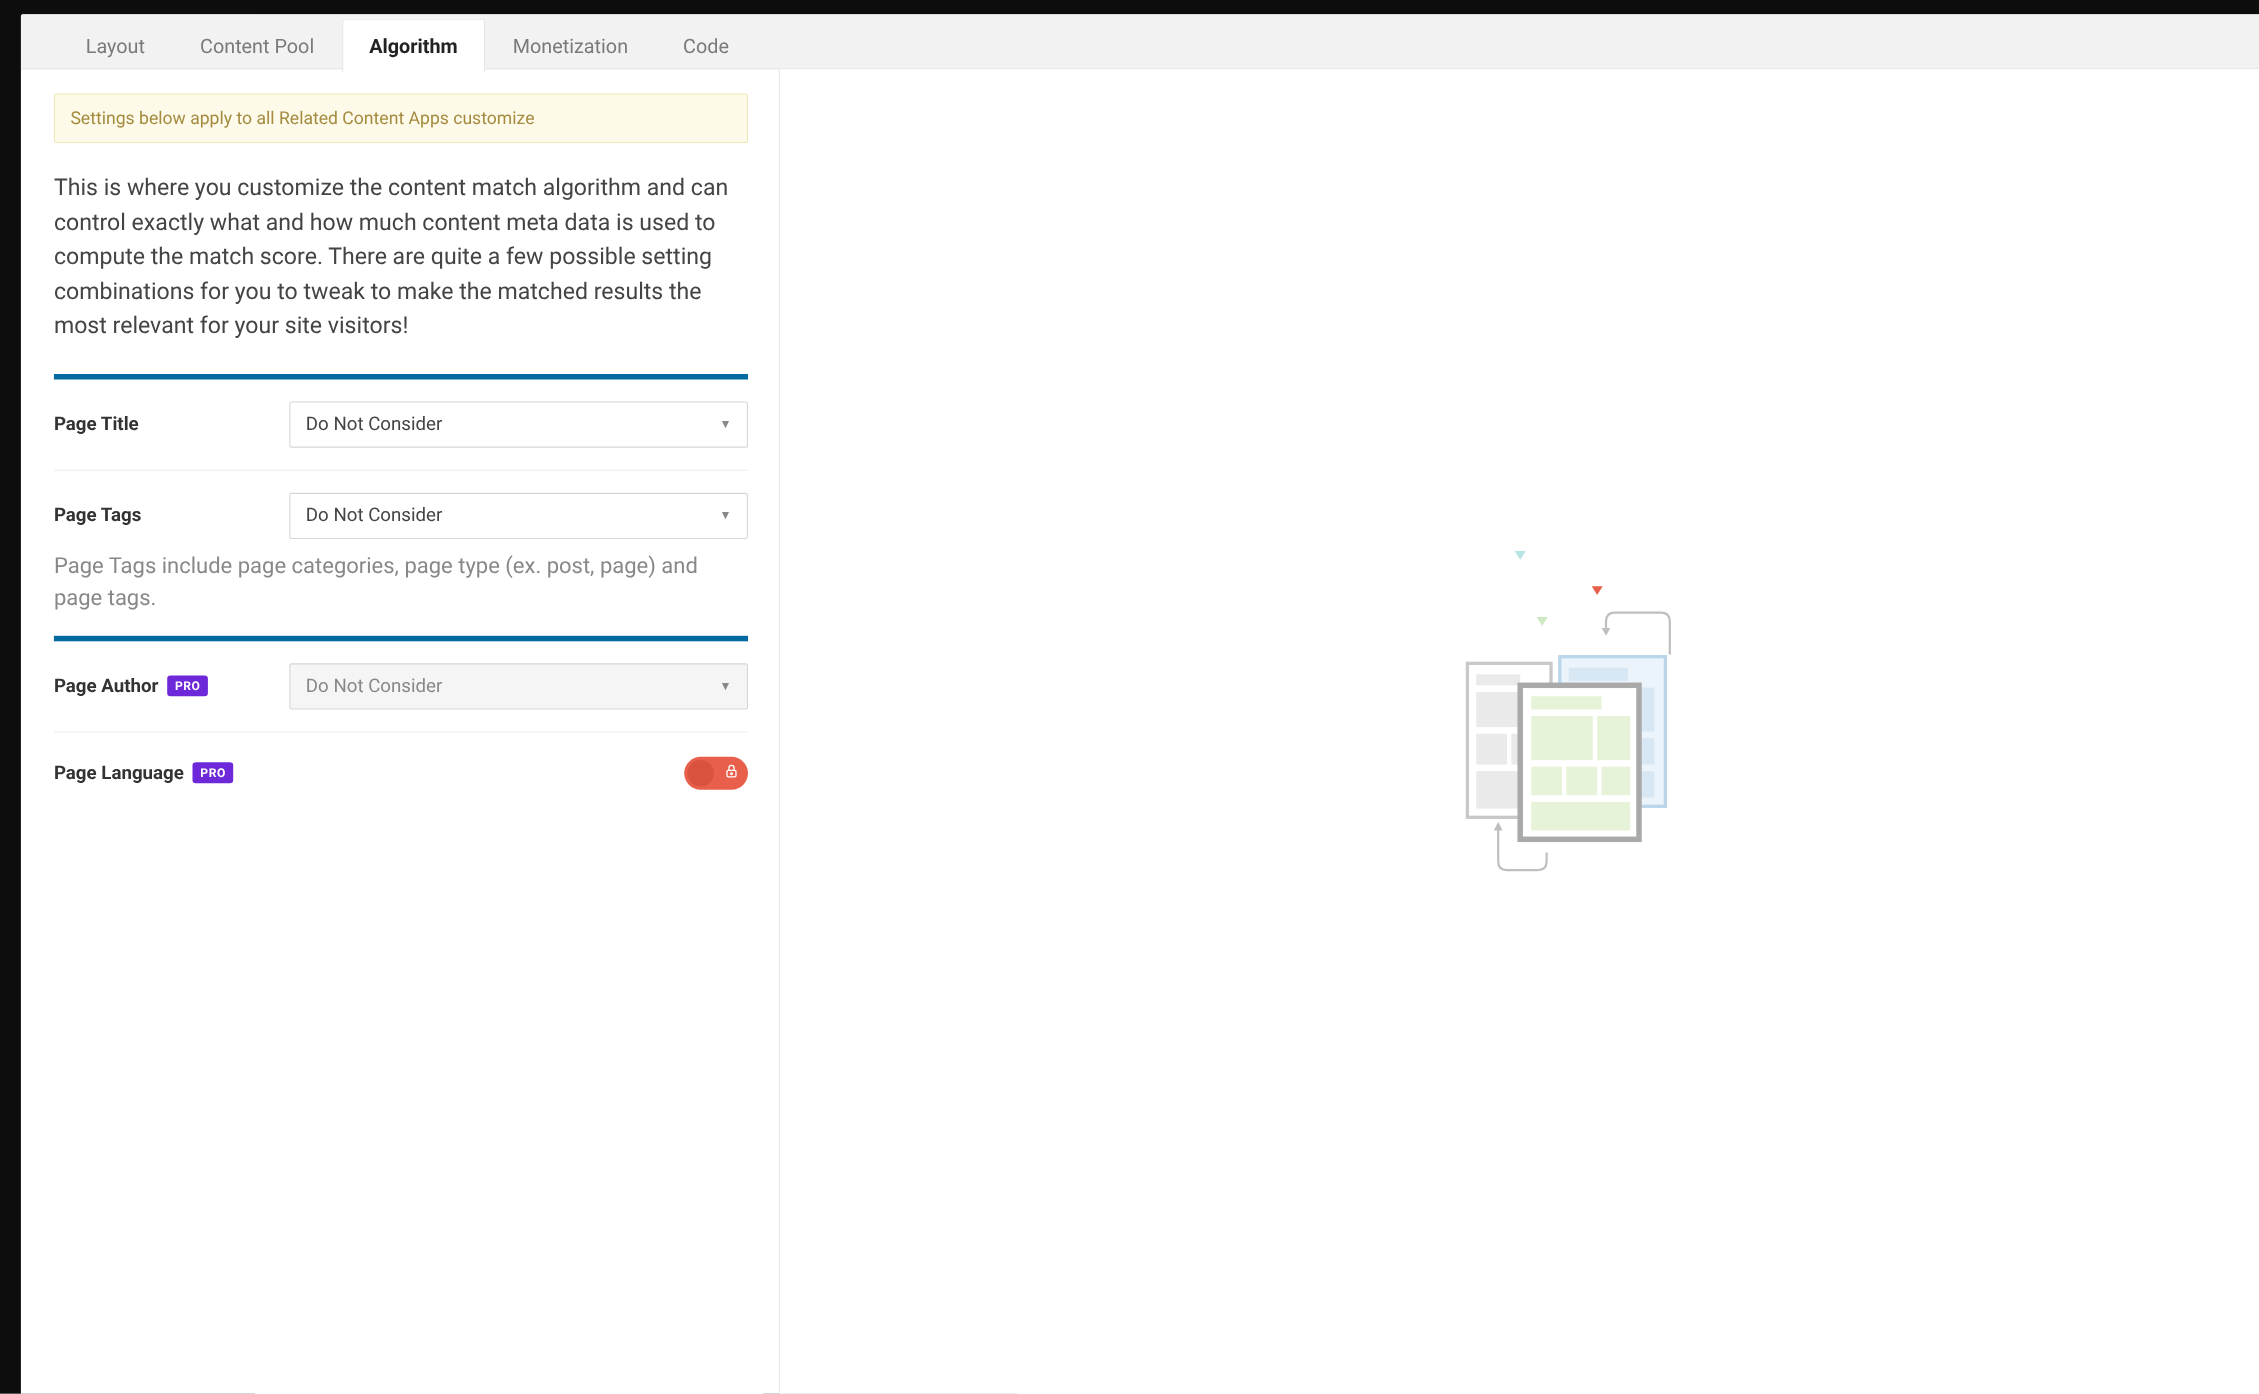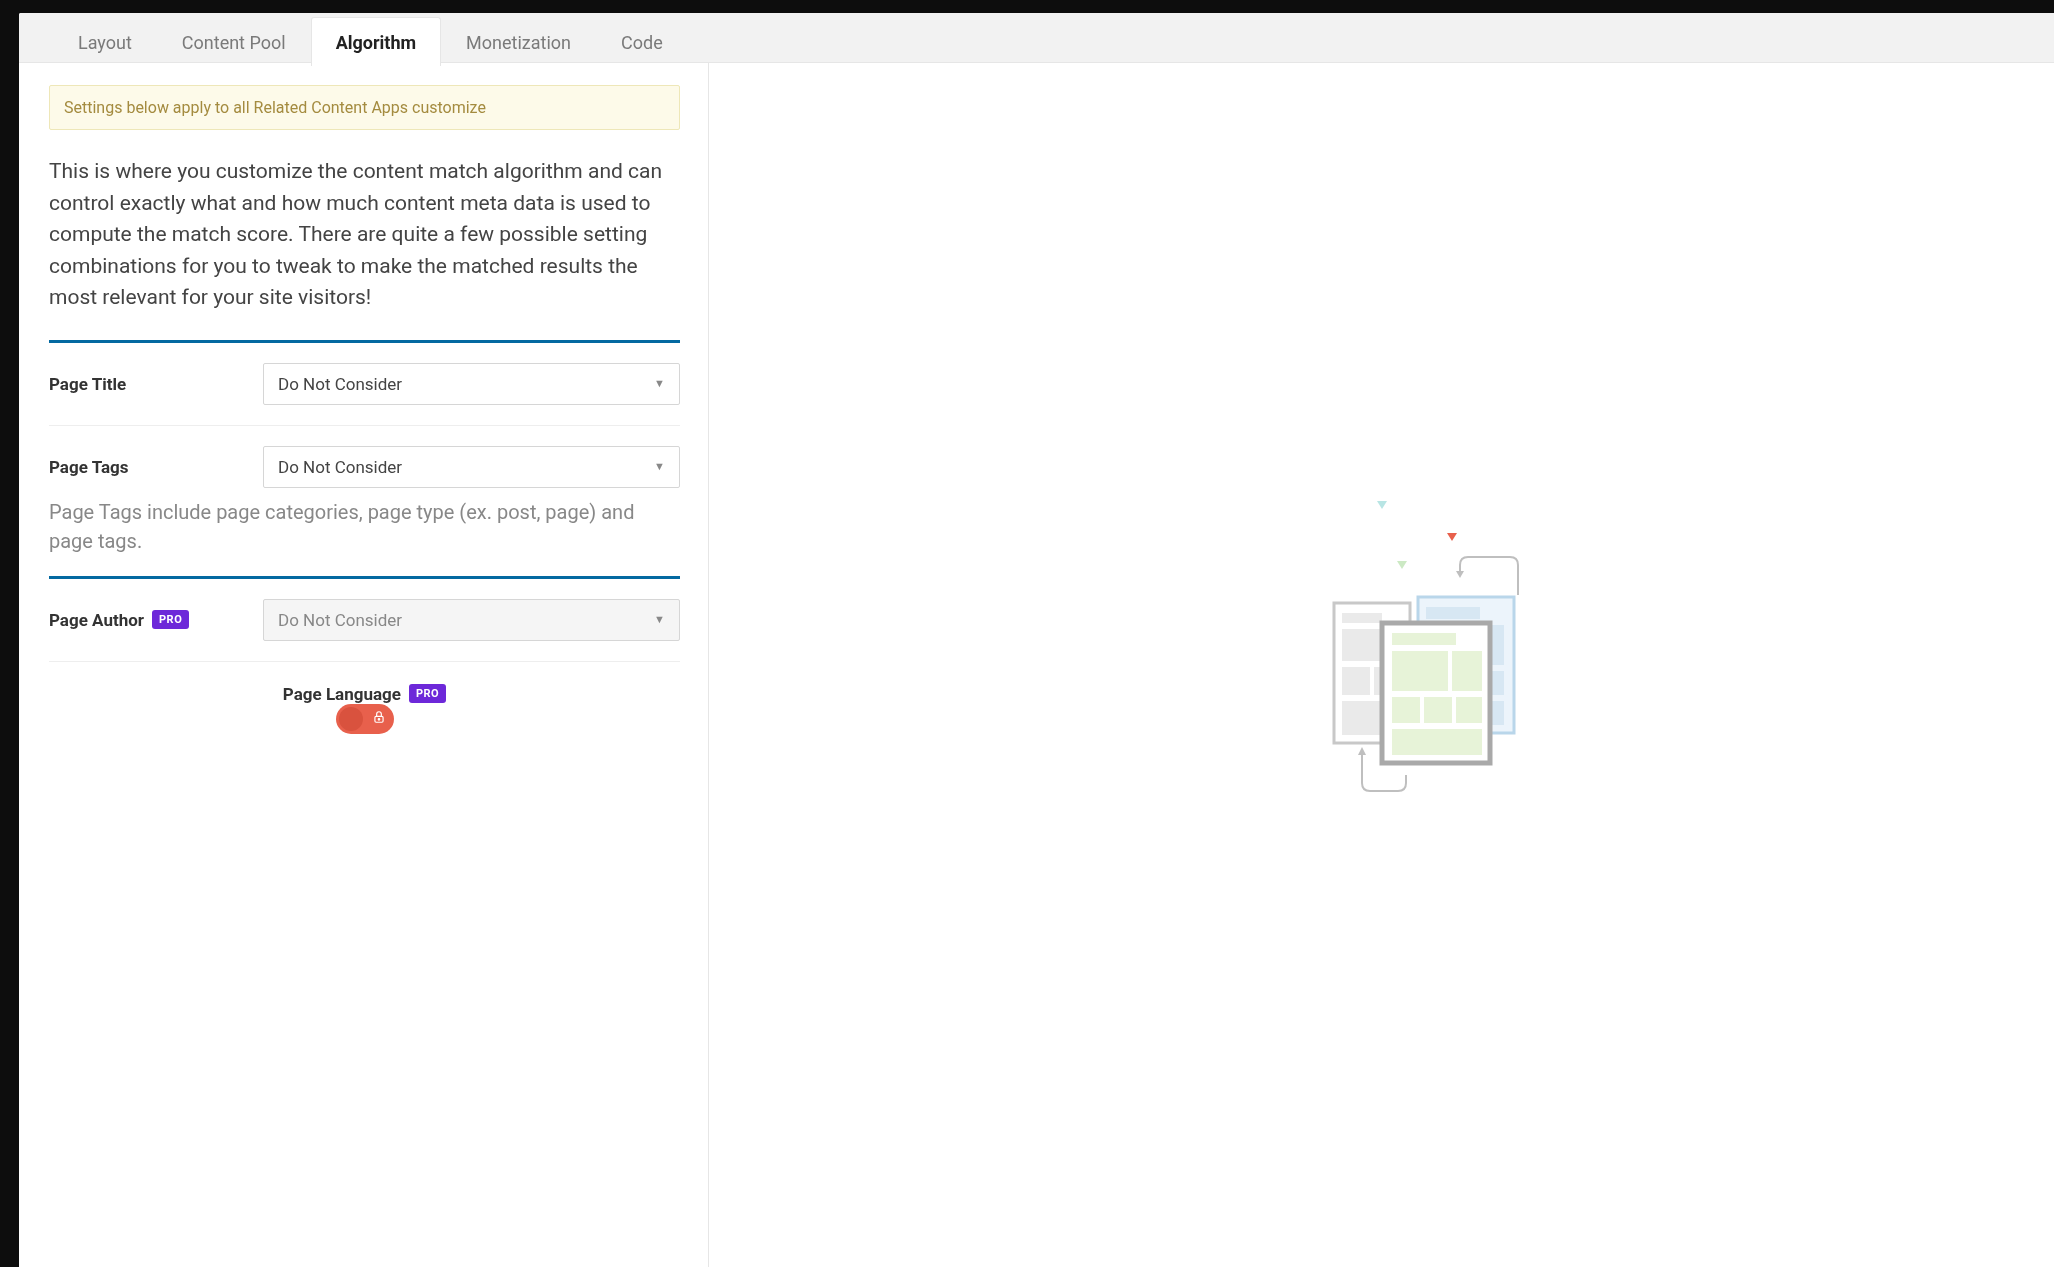--- a/index.html
+++ b/index.html
@@ -111,21 +111,21 @@
   .intro {
     color: #444;
     font-size: 21px;
     line-height: 1.5;
     margin-bottom: 26px;
   }
   .field-row {
     display: flex;
     align-items: center;
     padding: 20px 0 20px 0;
-    border-top: 3px solid #0369a1;
+    border-top: 5px solid #0369a1;
     gap: 24px;
   }
   .field-row:first-of-type {  }
   .field-label {
     width: 190px;
     font-size: 17px;
     font-weight: 700;
     color: #333;
     display: flex;
     align-items: center;
@@ -171,21 +171,20 @@
   }
   .field-block {
     border-top: 1px solid #eee;
     padding: 22px 0 20px 0;
   }
   .field-block-header {
     display: flex;
     align-items: center;
     justify-content: space-between;
     margin-bottom: 12px;
-    flex-direction: column;
   }
   .toggle {
     width: 58px;
     height: 30px;
     border-radius: 15px;
     background: #e8604c;
     position: relative;
     cursor: pointer;
     display: flex;
     align-items: center;

